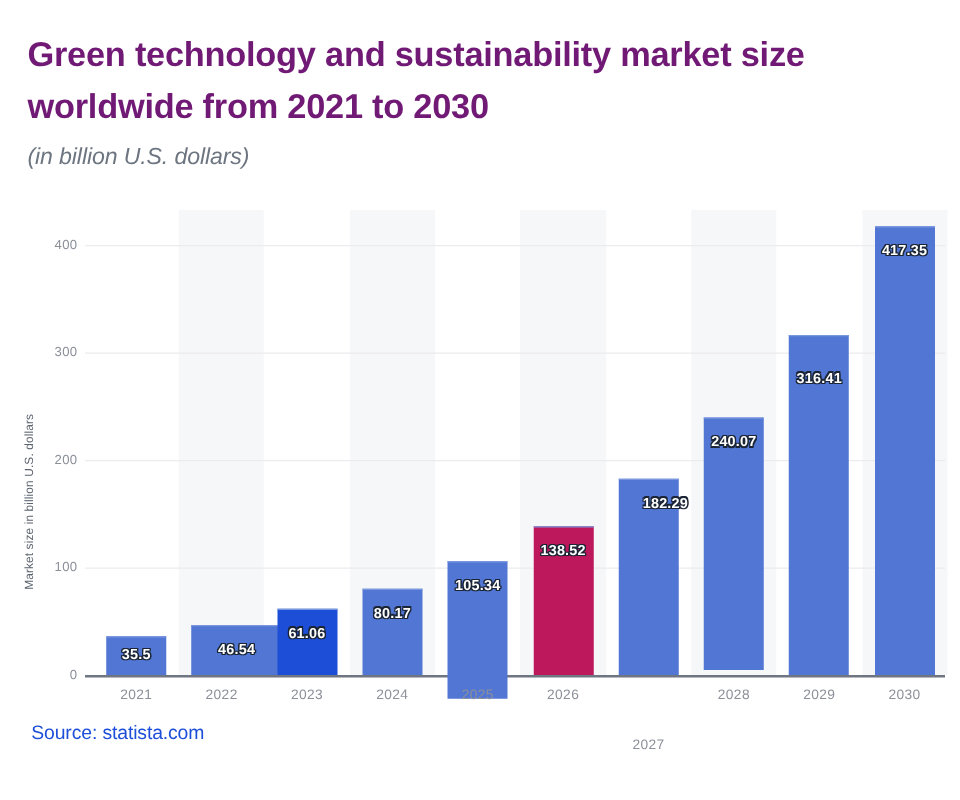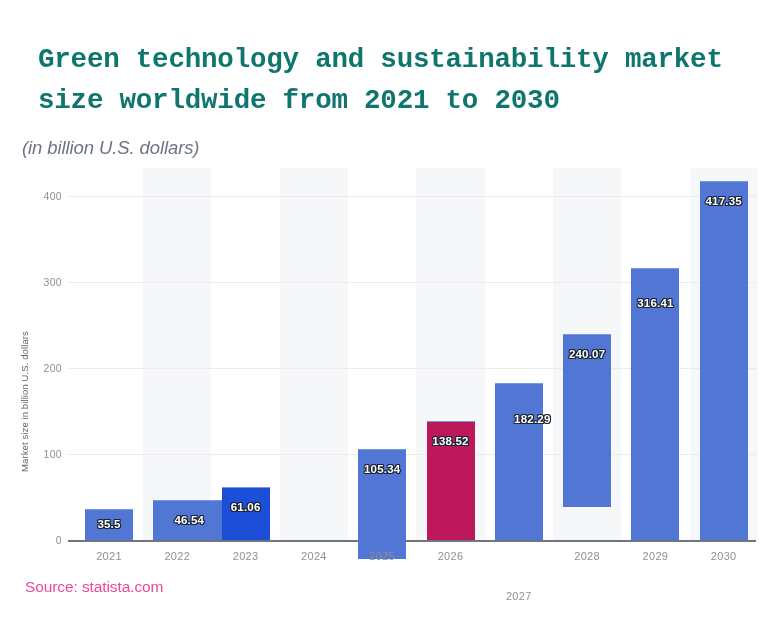--- a/index.html
+++ b/index.html
@@ -17,25 +17,24 @@
   #header {
     position: absolute;
     left: 22px;
     top: 24px;
     width: 740px;
   }
   #chart-title {
     font-size: 27.5px;
     line-height: 1.48;
     font-weight: 600;
-    color: #0f766e;
+    color: #701a75;
     letter-spacing: -0.2px;
     white-space: pre-line;
-    margin: 16px;
-    font-family: Liberation Mono, monospace;
+    margin: 0;
   }
   #chart-subtitle {
     font-size: 18.5px;
     font-style: italic;
     color: #6d7580;
     margin-top: 9px;
     letter-spacing: -0.1px;
   }
 
   
@@ -136,21 +135,21 @@
     text-align: center;
     letter-spacing: 0.3px;
   }
 
   
   #footer {
     position: absolute;
     left: 25px;
     top: 578px;
     font-size: 15.5px;
-    color: #ec4899;
+    color: #1d4ed8;
     letter-spacing: -0.1px;
   }
 </style>
 </head>
 <body>
 
 <div id="header">
   <div id="chart-title">Green technology and sustainability market size worldwide from 2021 to 2030</div>
   <div id="chart-subtitle">(in billion U.S. dollars)</div>
 </div>
@@ -189,34 +188,37 @@
         </div>
         <div class="x-tick-label" style="left: 7px; width: 68px;">2021</div>
         <div class="bar" style="left: 85.3px; width: 72px; height: 40.0244px; top: 331.976px; background: rgb(82, 118, 212);">
           <div class="bar-value" style="top: 13px;">46.54</div>
         </div>
         <div class="x-tick-label" style="left: 75.3px; width: 68px;">2022</div>
         <div class="bar" style="left: 153.6px; width: 48px; height: 52.5116px; top: 319.488px; background: #1d4ed8;">
           <div class="bar-value" style="top: 13px;">61.06</div>
         </div>
         <div class="x-tick-label" style="left: 143.6px; width: 68px;">2023</div>
+        <div class="bar" style="left: 221.9px; width: 48px; height: 68.9462px; top: 303.054px; background: rgb(82, 118, 212);">
+          <div class="bar-value" style="top: 13px;">80.17</div>
+        </div>
         <div class="x-tick-label" style="left: 211.9px; width: 68px;">2024</div>
         <div class="bar" style="left: 290.2px; width: 48px; height: 110px; top: 281.408px; background: rgb(82, 118, 212);">
           <div class="bar-value" style="top: 13px;">105.34</div>
         </div>
         <div class="x-tick-label" style="left: 280.2px; width: 68px;">2025</div>
         <div class="bar" style="left: 358.5px; width: 48px; height: 119.127px; top: 252.873px; background: #be185d;">
           <div class="bar-value" style="top: 13px;">138.52</div>
         </div>
         <div class="x-tick-label" style="left: 348.5px; width: 68px;">2026</div>
         <div class="bar" style="left: 426.8px; width: 48px; height: 156.769px; top: 215.231px; background: rgb(82, 118, 212);">
-          <div class="bar-value" style="top: 29px; padding-left: 27px;">182.29</div>
+          <div class="bar-value" style="top: 13px; padding-left: 27px;">182.29</div>
         </div>
         <div class="x-tick-label" style="left: 416.8px; width: 68px; margin-top: 40px;">2027</div>
-        <div class="bar" style="left: 495.1px; width: 48px; height: 173px; top: 165.54px; background: rgb(82, 118, 212);">
+        <div class="bar" style="left: 495.1px; width: 48px; height: 202px; top: 165.54px; background: rgb(82, 118, 212);">
           <div class="bar-value" style="top: 13px;">240.07</div>
         </div>
         <div class="x-tick-label" style="left: 485.1px; width: 68px;">2028</div>
         <div class="bar" style="left: 563.4px; width: 48px; height: 272.113px; top: 99.8874px; background: rgb(82, 118, 212);">
           <div class="bar-value" style="top: 28px;">316.41</div>
         </div>
         <div class="x-tick-label" style="left: 553.4px; width: 68px;">2029</div>
         <div class="bar" style="left: 631.7px; width: 48px; height: 358.921px; top: 13.079px; background: rgb(82, 118, 212);">
           <div class="bar-value" style="top: 13px;">417.35</div>
         </div>

